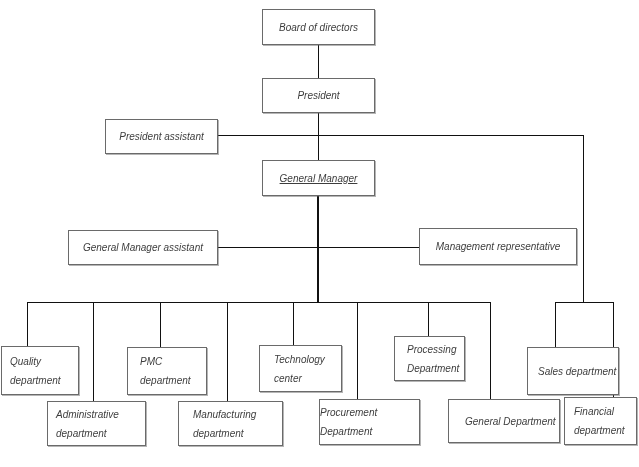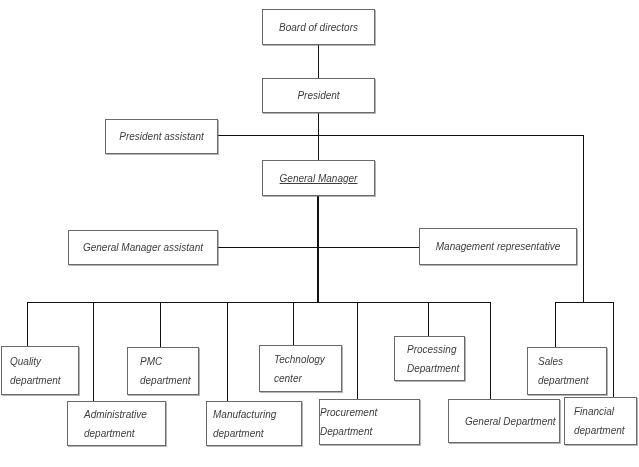--- a/index.html
+++ b/index.html
@@ -76,37 +76,37 @@
   <div class="node center" style="left:68px;top:230px;width:150px;height:35px;">
     <span>General Manager assistant</span>
   </div>
   <div class="node center" style="left:419px;top:228px;width:158px;height:37px;">
     <span>Management representative</span>
   </div>
 
   <div class="node leaf" style="left:1px;top:346px;width:78px;height:49px;padding-left:8px;">
     <span>Quality department</span>
   </div>
-  <div class="node leaf" style="left:127px;top:347px;width:72px;height:48px;padding-left:12px;">
+  <div class="node leaf" style="left:127px;top:347px;width:80px;height:48px;padding-left:12px;">
     <span>PMC department</span>
   </div>
   <div class="node leaf" style="left:259px;top:345px;width:83px;height:47px;padding-left:14px;">
     <span>Technology center</span>
   </div>
   <div class="node leaf" style="left:394px;top:336px;width:71px;height:45px;padding-left:12px;">
     <span>Processing Department</span>
   </div>
-  <div class="node leaf" style="left:527px;top:347px;width:80px;height:48px;padding-left:10px;">
+  <div class="node leaf" style="left:527px;top:347px;width:92px;height:48px;padding-left:10px;">
     <span>Sales department</span>
   </div>
 
-  <div class="node leaf" style="left:47px;top:401px;width:99px;height:45px;padding-left:16px;margin-left:20px;">
+  <div class="node leaf" style="left:47px;top:401px;width:99px;height:45px;padding-left:8px;">
     <span>Administrative department</span>
   </div>
-  <div class="node leaf" style="left:178px;top:401px;width:96px;height:45px;padding-left:6px;margin-left:28px;">
+  <div class="node leaf" style="left:178px;top:401px;width:105px;height:45px;padding-left:14px;">
     <span>Manufacturing department</span>
   </div>
   <div class="node leaf" style="left:319px;top:399px;width:101px;height:46px;">
     <span>Procurement Department</span>
   </div>
   <div class="node leaf" style="left:448px;top:399px;width:112px;height:44px;padding-left:16px;">
     <span>General Department</span>
   </div>
   <div class="node leaf" style="left:564px;top:397px;width:73px;height:48px;padding-left:9px;">
     <span>Financial department</span>

